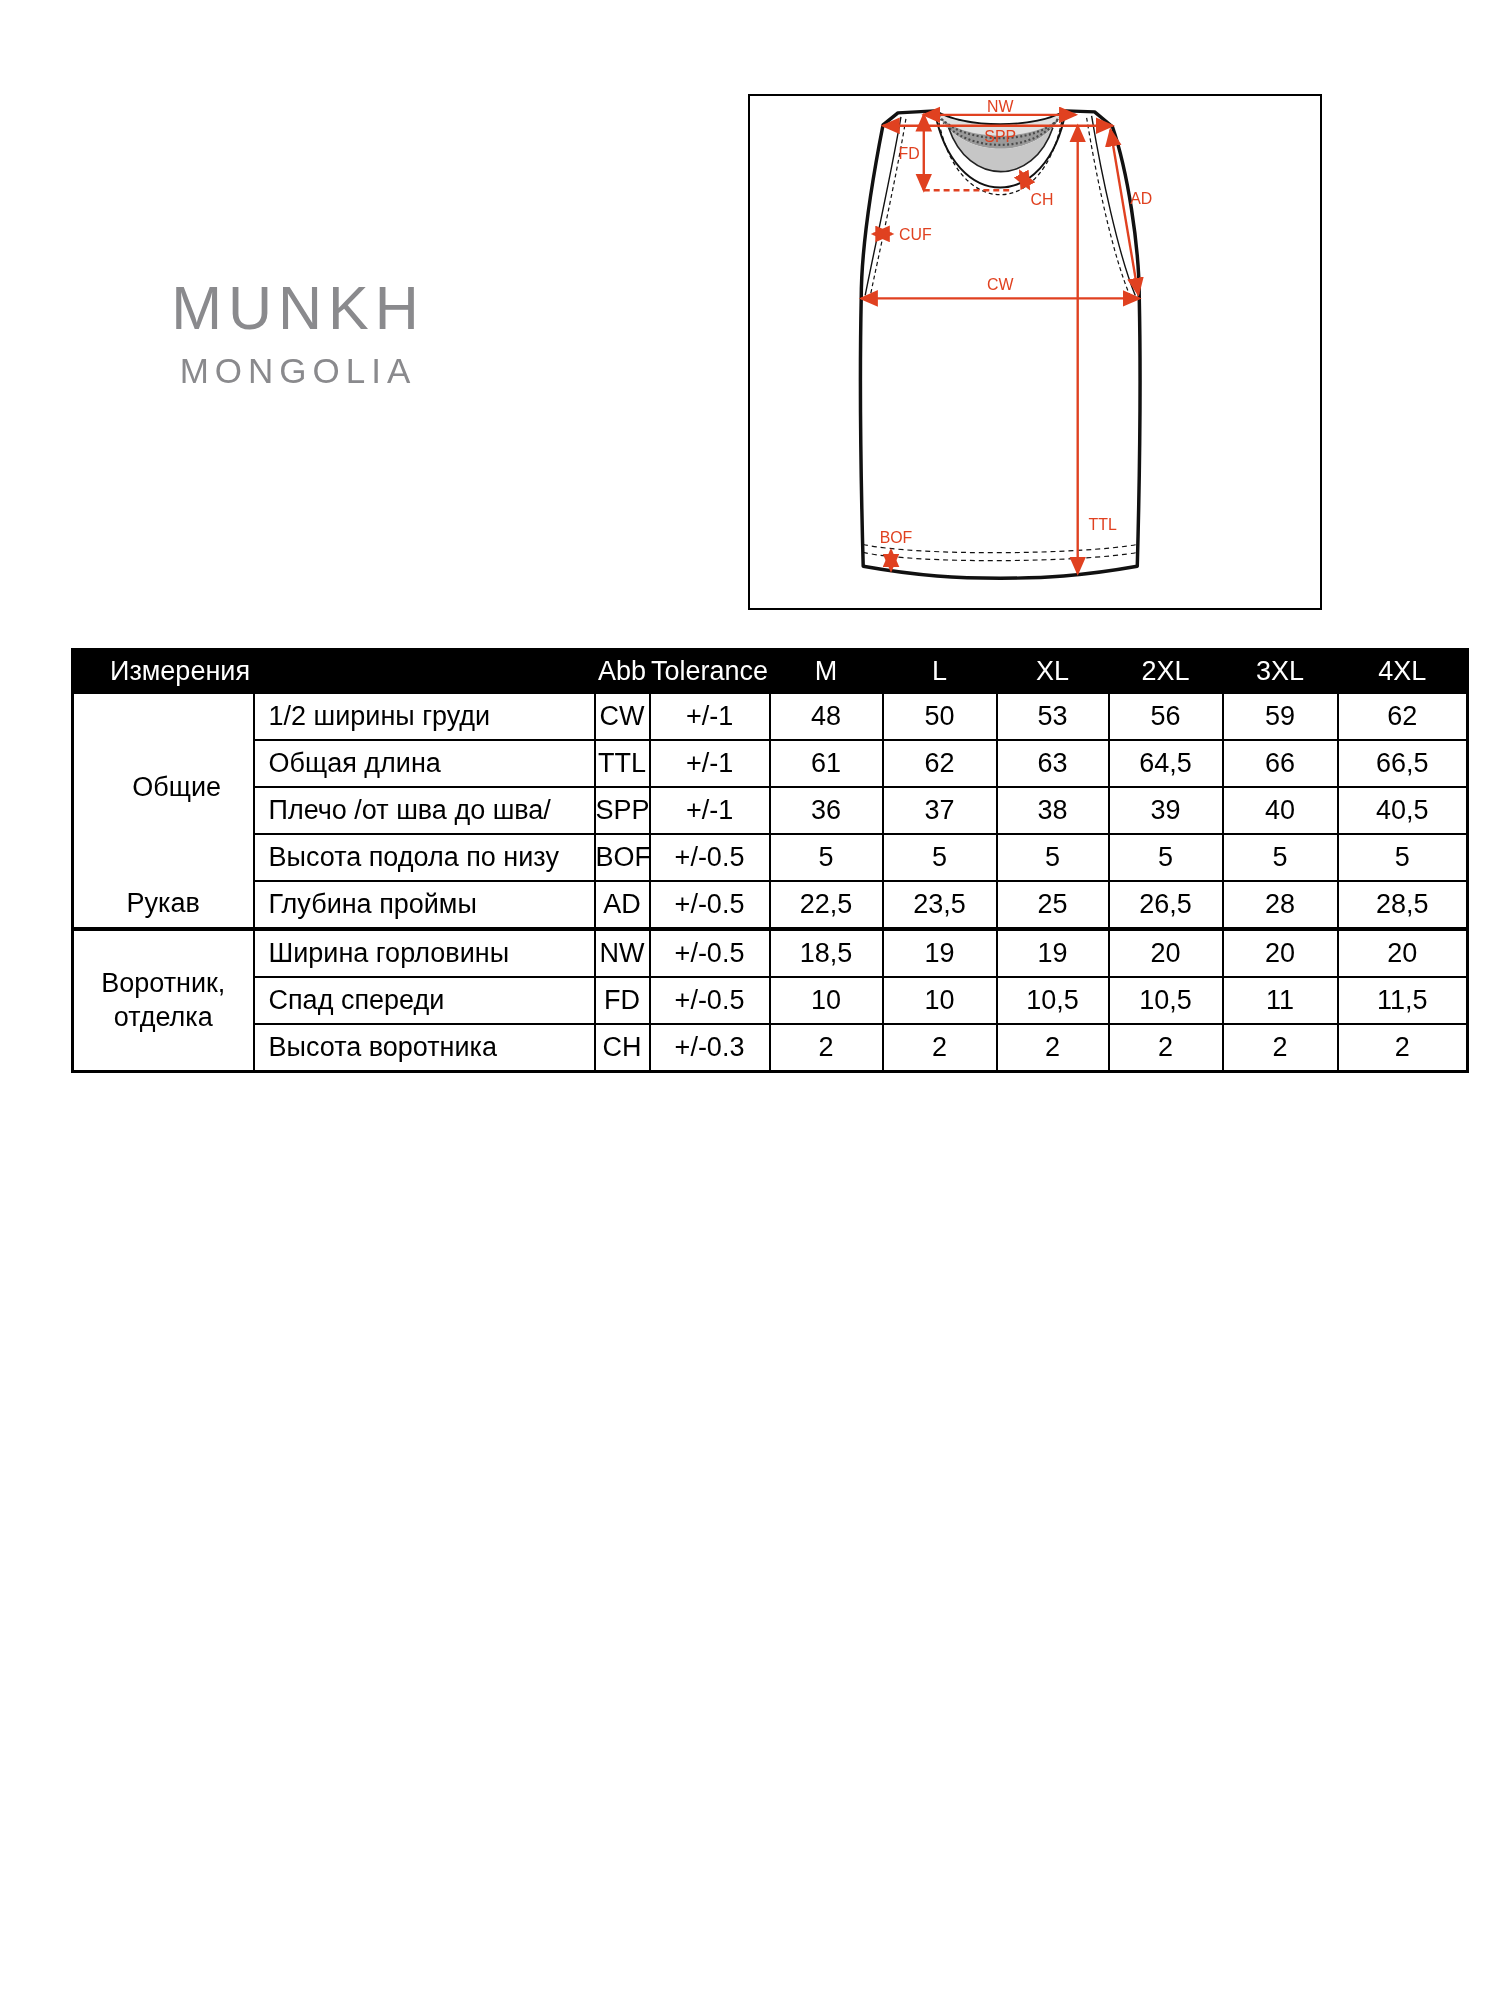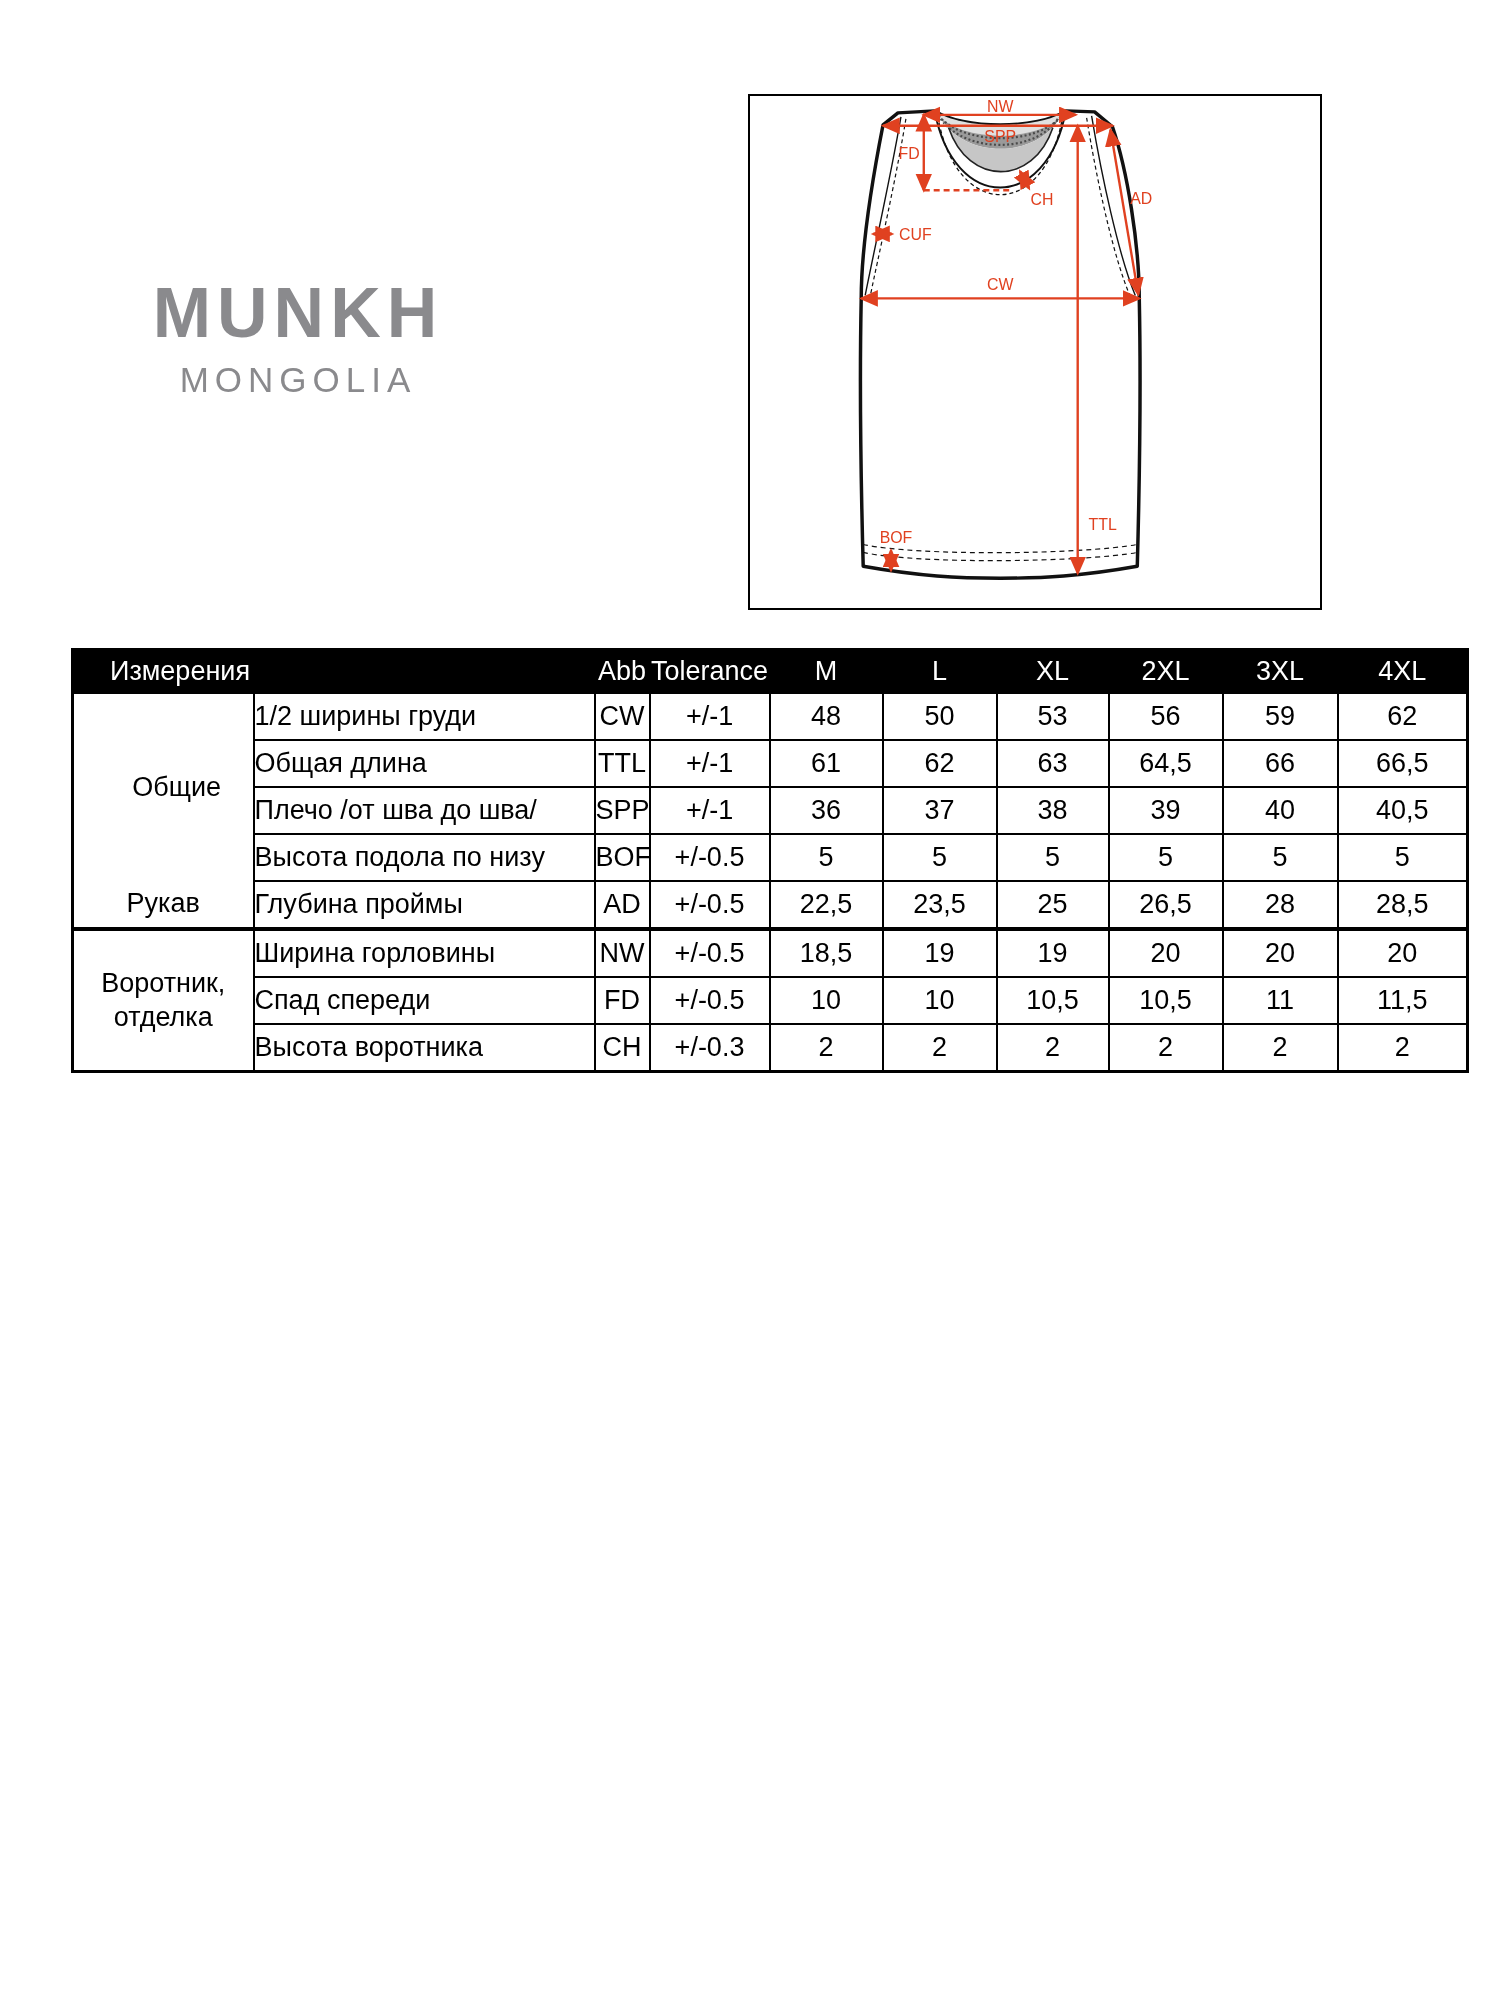--- a/index.html
+++ b/index.html
@@ -2,36 +2,36 @@
 <html><head>
 <meta charset="utf-8">
 <style>
   html,body{margin:0;padding:0;}
   body{
     width:1500px;height:2000px;position:relative;background:#ffffff;
     font-family:"Liberation Sans",sans-serif;color:#000;overflow:hidden;
   }
   
   .logo{position:absolute;left:98px;top:278px;width:400px;text-align:center;color:#8a8a8d;}
-  .logo .brand{font-size:70px;line-height:1;letter-spacing:6px;font-weight:700;white-space:nowrap;}
+  .logo .brand{font-size:61px;line-height:1;letter-spacing:6px;font-weight:400;white-space:nowrap;}
   .logo .sub{font-size:35px;letter-spacing:6px;margin-top:12px;font-weight:400;white-space:nowrap;}
   
   .diagram{position:absolute;left:748px;top:94px;width:574px;height:516px;
     border:2px solid #000;box-sizing:border-box;background:#fff;}
   .diagram svg{display:block;width:100%;height:100%;}
   
   table.size-chart{
     position:absolute;left:57px;top:648px;width:1395px;
     border-collapse:collapse;table-layout:fixed;
     border:3px solid #000;font-size:27px;margin-left:14px;
   }
   .size-chart th,.size-chart td{border:2px solid #000;height:45px;padding:0;font-weight:400;}
   .size-chart th{background:#000;color:#fff;height:41px;}
   .size-chart th.h-left{text-align:left;padding-left:36px;}
-  .size-chart td.name{text-align:left;padding-left:0;}
+  .size-chart td.name{text-align:left;padding-left:14px;}
   .size-chart td.c{text-align:center;}
   .size-chart td.gcell{text-align:center;vertical-align:middle;padding:0 14px;line-height:1.25;}
   .size-chart td.g-top{border-bottom:none;padding-left:41px;}
   .size-chart td.g-ruk{border-top:none;text-align:center;}
   .size-chart tr.sep td{border-bottom:4px solid #000;}
 </style>
 </head>
 <body>
 
 <div class="logo">

